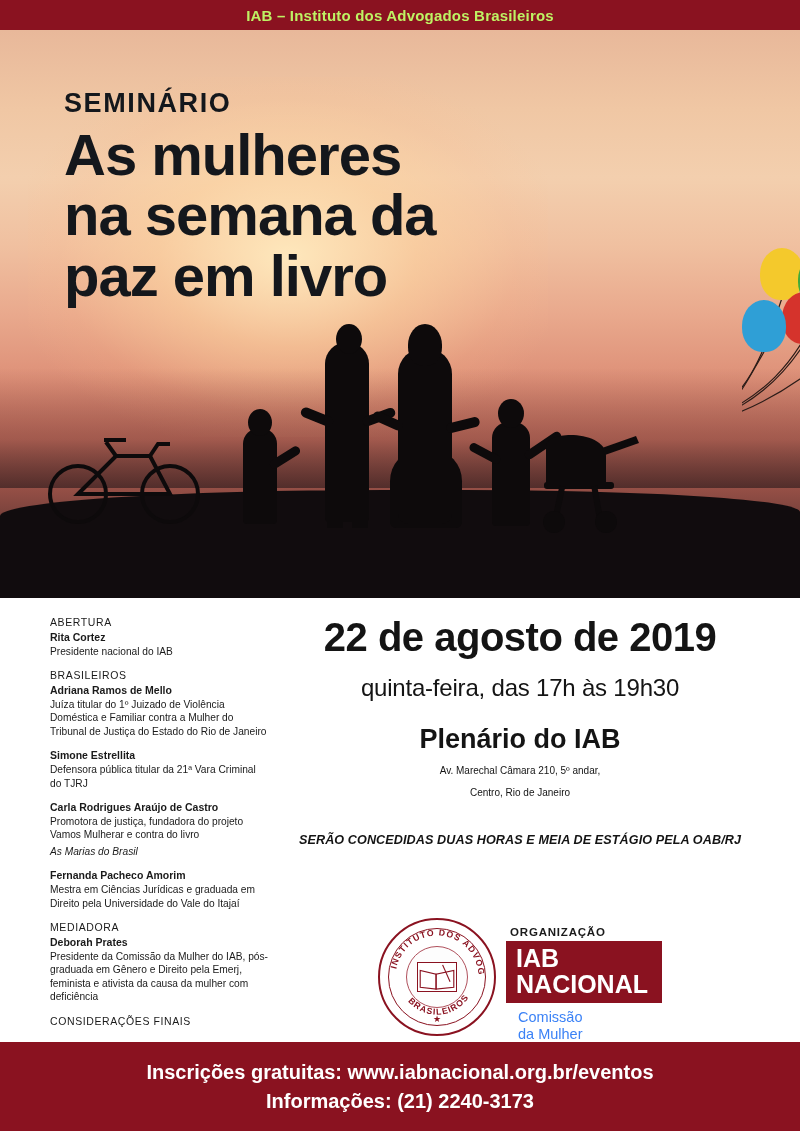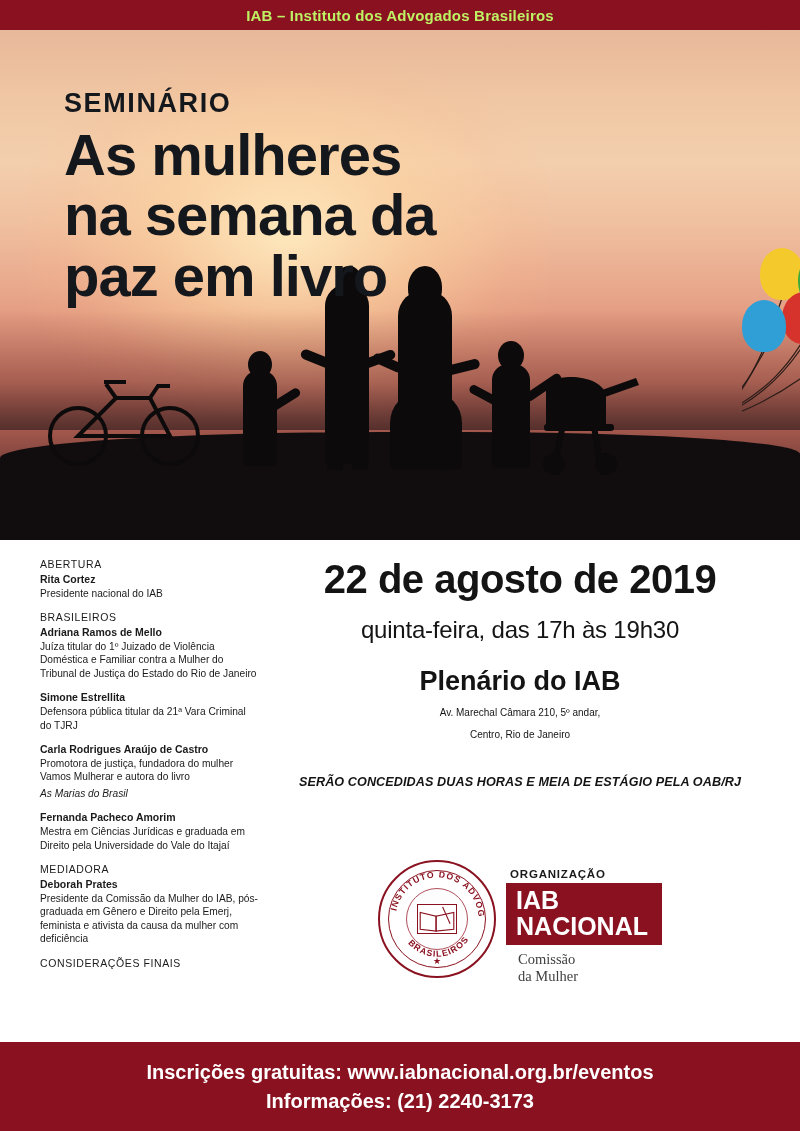--- a/index.html
+++ b/index.html
@@ -26,21 +26,21 @@
     align-items: center;
     justify-content: center;
     font-size: 15px;
     font-weight: bold;
     letter-spacing: 0.2px;
   }
 
   
   .hero {
     position: relative;
-    height: 510px;
+    height: 568px;
     overflow: hidden;
     background: linear-gradient(to bottom,
       #e8b89a 0%,
       #f0c7a4 14%,
       #f3cfae 26%,
       #f0c0a0 38%,
       #e9a98d 50%,
       #dd8f77 62%,
       #c4705f 72%,
       #9a5248 80%,
@@ -139,21 +139,21 @@
   .balloon-strings { position: absolute; left: 0; top: 0; }
 
   
   .content {
     position: relative;
     padding: 18px 0 0 0;
     height: 551px;
   }
   .col-left {
     position: absolute;
-    left: 40px;
+    left: 50px;
     top: 18px;
     width: 218px;
     color: #1a1a1a;
     font-size: 10.5px;
     line-height: 1.32;
   }
   .sec-label {
     font-size: 10.5px;
     letter-spacing: 0.6px;
     color: #1a1a1a;
@@ -262,22 +262,21 @@
     margin-top: 3px;
     font-size: 25px;
     font-weight: bold;
     line-height: 1.04;
   }
   .org-sub {
     margin-top: 6px;
     margin-left: 12px;
     font-size: 14.5px;
     line-height: 1.2;
-    color: #404040;
-    font-family: Liberation Serif, serif;
+    color: #3b82f6;
   }
 
   
   .footer {
     position: absolute;
     left: 0; right: 0; bottom: 0;
     height: 89px;
     background: #8a1220;
     color: #ffffff;
     display: flex;
@@ -389,21 +388,21 @@
         <div class="person-desc">Juíza titular do 1º Juizado de Violência Doméstica e Familiar contra a Mulher do Tribunal de Justiça do Estado do Rio de Janeiro</div>
       </div>
 
       <div class="blk">
         <div class="person-name">Simone Estrellita</div>
         <div class="person-desc">Defensora pública titular da 21ª Vara Criminal do TJRJ</div>
       </div>
 
       <div class="blk">
         <div class="person-name">Carla Rodrigues Araújo de Castro</div>
-        <div class="person-desc blk-tight">Promotora de justiça, fundadora do mulher Vamos Mulherar e autora do livro</div>
+        <div class="person-desc blk-tight">Promotora de justiça, fundadora do projeto Vamos Mulherar e contra do livro</div>
         <div class="person-desc ital">As Marias do Brasil</div>
       </div>
 
       <div class="blk">
         <div class="person-name">Fernanda Pacheco Amorim</div>
         <div class="person-desc">Mestra em Ciências Jurídicas e graduada em Direito pela Universidade do Vale do Itajaí</div>
       </div>
 
       <div class="blk">
         <div class="sec-label">MEDIADORA</div>

